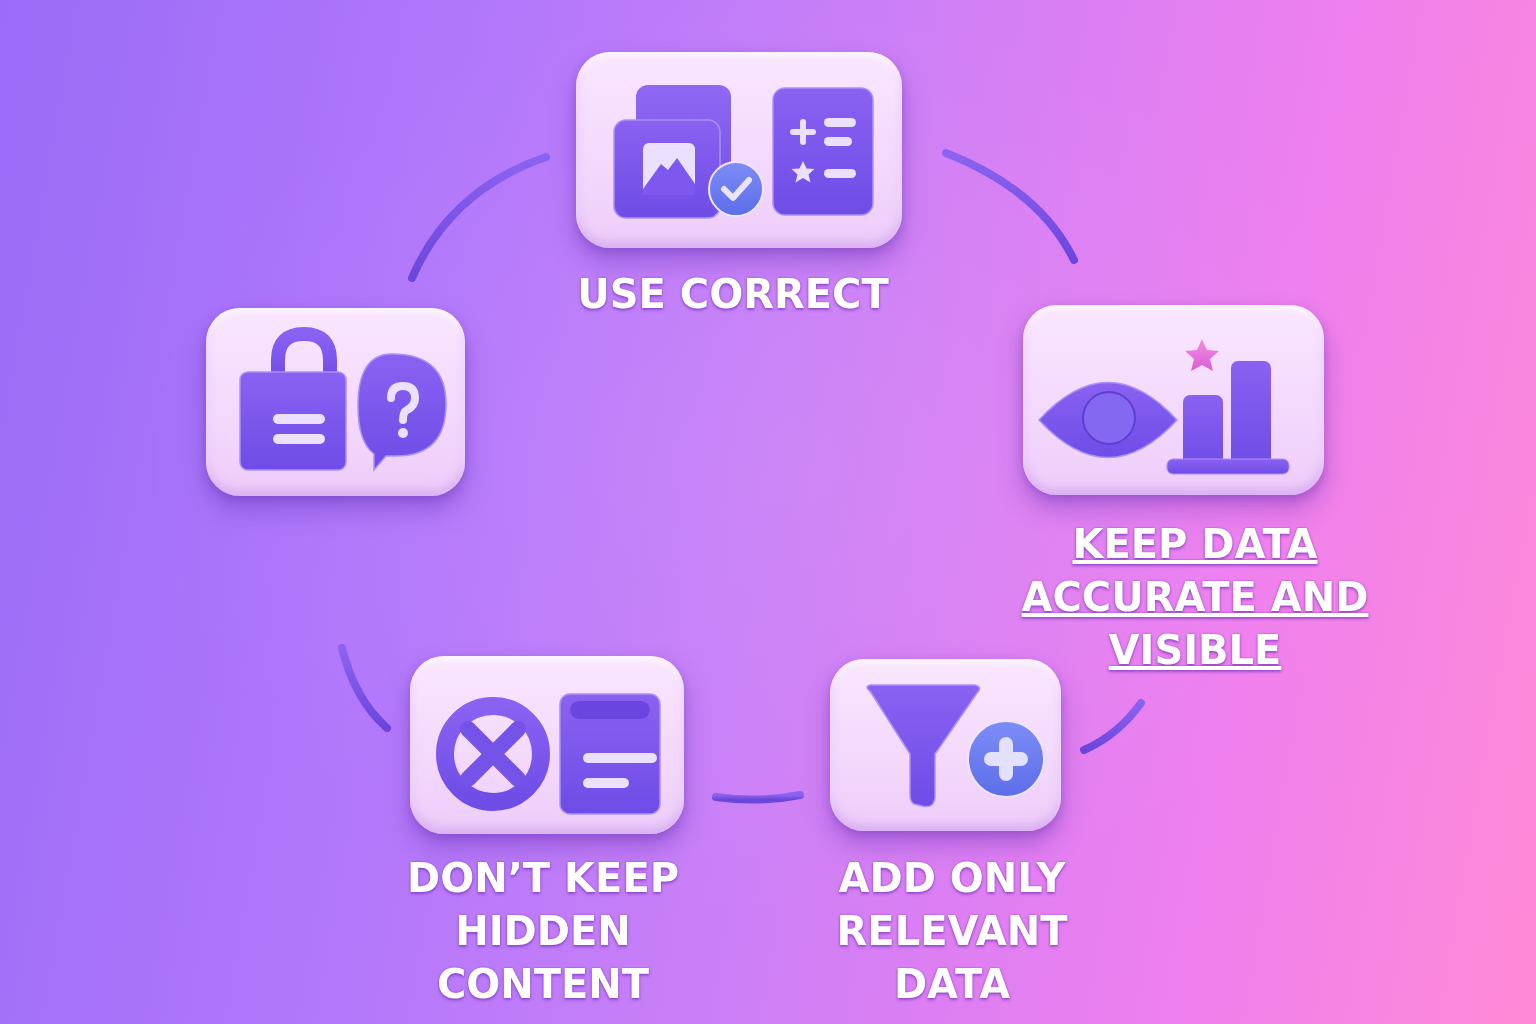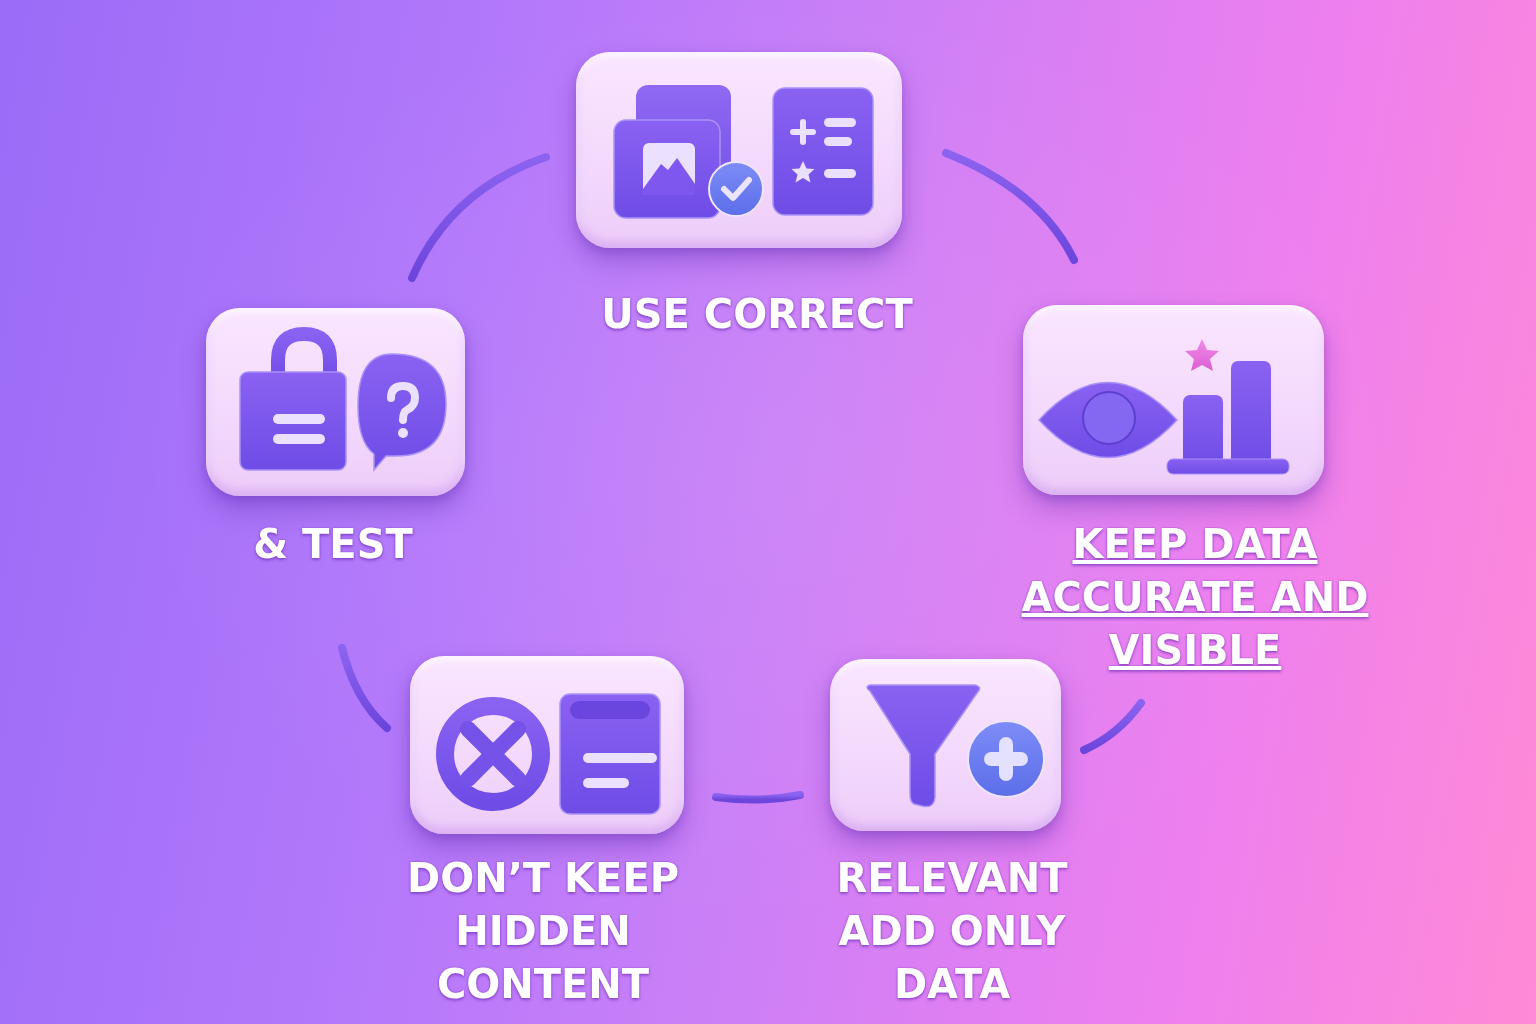--- a/index.html
+++ b/index.html
@@ -100,21 +100,21 @@
       <rect x="197" y="36" width="100" height="127" rx="12" fill="url(#pg1)" stroke="#a992f7" stroke-width="1.5"></rect>
       <rect x="224" y="67" width="6" height="26" rx="3" fill="#ece0ff"></rect>
       <rect x="214" y="77" width="26" height="6" rx="3" fill="#ece0ff"></rect>
       <rect x="248" y="66" width="32" height="9" rx="4.5" fill="#ece0ff"></rect>
       <rect x="248" y="85" width="28" height="9" rx="4.5" fill="#ece0ff"></rect>
       <path d="M 227 109 L 230.5 116.5 L 238.5 117 L 232.5 122.5 L 234.5 130.5 L 227 126 L 219.5 130.5 L 221.5 122.5 L 215.5 117 L 223.5 116.5 Z" fill="#ece0ff"></path>
       <rect x="248" y="117" width="32" height="9" rx="4.5" fill="#ece0ff"></rect>
     </g>
   </svg>
 </div>
-<div class="label" style="left:557px; top:268px; width:400px;margin-top:20px;">
+<div class="label" style="left:533px; top:268px; width:400px;">
   <span>USE CORRECT</span>
 </div>
 
 <div class="card" style="left:1023px; top:305px; width:301px; height:190px;">
   <svg viewBox="0 0 301 190">
     <defs>
       <linearGradient id="pg2" x1="0" y1="0" x2="0" y2="1">
         <stop offset="0" stop-color="#8a62f2"></stop>
         <stop offset="1" stop-color="#6e4ce6"></stop>
       </linearGradient>
@@ -159,22 +159,22 @@
       <path d="M 40 32 Q 34 28 40 26 L 145 26 Q 153 28 147 34 L 105 95 L 105 138 Q 104 150 92 147 L 84 145 Q 80 143 80 135 L 80 95 Z" fill="url(#pg3)" stroke="#a992f7" stroke-width="1.5" stroke-linejoin="round"></path>
     </g>
     <g>
       <circle cx="176" cy="100" r="38" fill="url(#bl3)" stroke="#f0e4ff" stroke-width="2"></circle>
       <rect x="169" y="78" width="14" height="44" rx="7" fill="#e4e0ff"></rect>
       <rect x="154" y="93" width="44" height="14" rx="7" fill="#e4e0ff"></rect>
     </g>
   </svg>
 </div>
 <div class="label" style="left:752px; top:852px; width:400px;">
+  <span>ADD ONLY</span>
   <span>RELEVANT</span>
-  <span>ADD ONLY</span>
   <span>DATA</span>
 </div>
 
 <div class="card" style="left:410px; top:656px; width:274px; height:178px;">
   <svg viewBox="0 0 274 178">
     <defs>
       <linearGradient id="pg4" x1="0" y1="0" x2="0" y2="1">
         <stop offset="0" stop-color="#8a62f2"></stop>
         <stop offset="1" stop-color="#6e4ce6"></stop>
       </linearGradient>
@@ -213,14 +213,13 @@
       <rect x="67" y="126" width="52" height="10" rx="5" fill="#ece0ff"></rect>
     </g>
     <g>
       <path d="M 186 46 Q 240 46 240 96 Q 240 148 190 148 L 180 148 L 168 162 L 168 146 Q 152 134 152 98 Q 152 46 186 46 Z" fill="url(#pg5)" stroke="#a992f7" stroke-width="1.5"></path>
       <path d="M 185 90 Q 185 78 197 78 Q 209 78 209 90 Q 209 98 201 102 Q 197 104 197 112" fill="none" stroke="#ece0ff" stroke-width="8" stroke-linecap="round"></path>
       <circle cx="197" cy="125" r="5" fill="#ece0ff"></circle>
     </g>
   </svg>
 </div>
 <div class="label" style="left:133px; top:518px; width:400px;">
-  <span>&amp; TEST</span>
 </div>
 
 </body></html>

